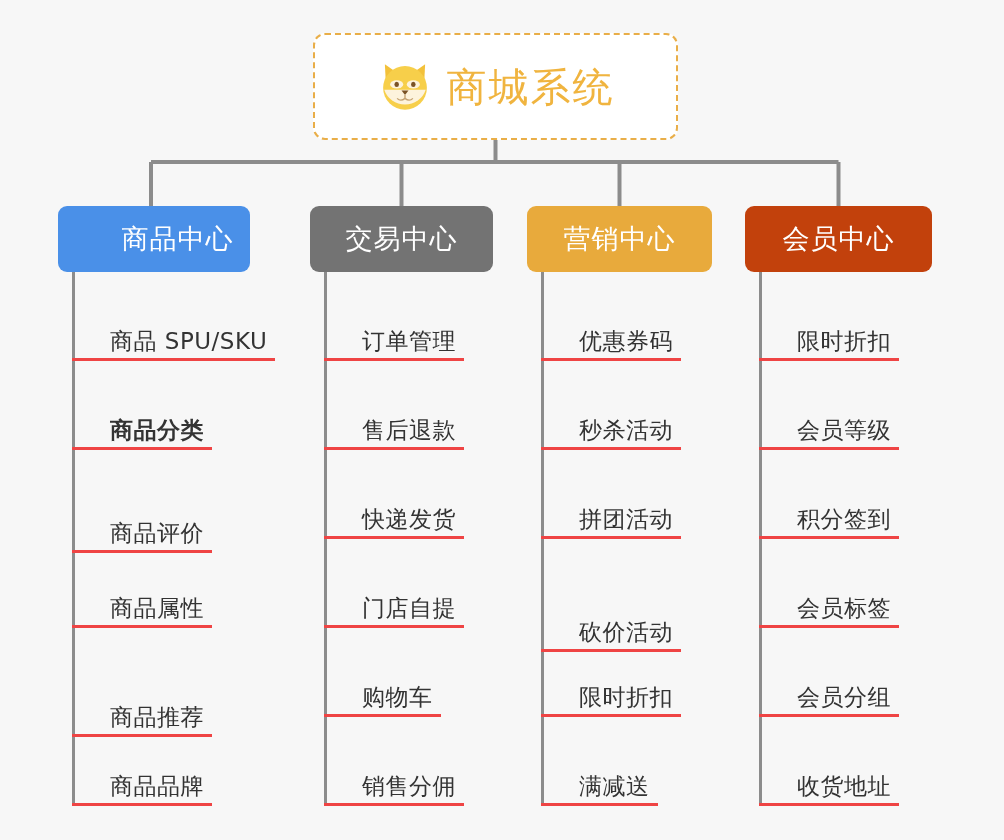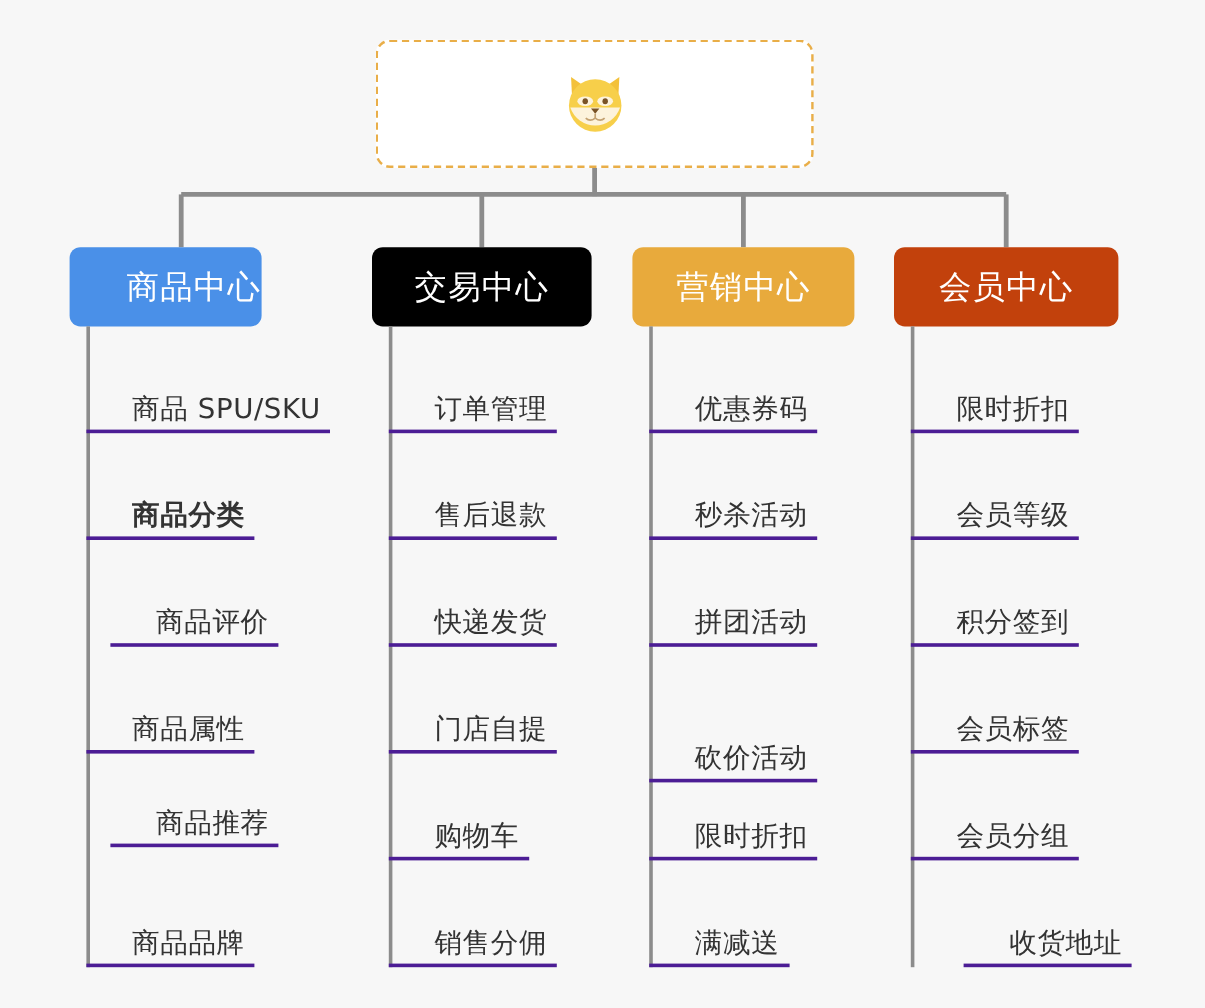--- a/index.html
+++ b/index.html
@@ -95,21 +95,21 @@
     position: absolute;
     height: 89px;
     left: 0;
     display: flex;
     align-items: flex-end;
   }
   .leaf-inner {
     position: relative;
     display: inline-flex;
     align-items: flex-end;
-    border-bottom: 3px solid #4c1d95;
+    border-bottom: 3px solid #ef4444;
     padding: 0 8px 4px 38px;
     box-sizing: border-box;
   }
   .leaf-label {
     font-size: 23px;
     color: #333333;
     line-height: 1.1;
     white-space: nowrap;
     letter-spacing: 0.5px;
   }
@@ -139,60 +139,61 @@
         <ellipse cx="22.5" cy="29" rx="7.5" ry="4.6" fill="#fdf3dc"></ellipse>
         <ellipse cx="41.5" cy="29" rx="7.5" ry="4.6" fill="#fdf3dc"></ellipse>
         <ellipse cx="22.5" cy="29" rx="2.6" ry="2.9" fill="#7a5326"></ellipse>
         <ellipse cx="41.5" cy="29" rx="2.6" ry="2.9" fill="#7a5326"></ellipse>
         <path d="M28 36 h8 l-4 5 Z" fill="#7a5326"></path>
         <path d="M32 41 v4" stroke="#c4a272" stroke-width="1.6" fill="none"></path>
         <path d="M32 45 q-5 4 -9 0" stroke="#c4a272" stroke-width="1.6" fill="none"></path>
         <path d="M32 45 q5 4 9 0" stroke="#c4a272" stroke-width="1.6" fill="none"></path>
       </svg>
     </div>
+    <div class="root-title">商城系统</div>
   </div>
 
   <div id="branches">
-      <div class="cat-box" style="left: 58px; top: 206px; width: 160px; background: rgb(74, 144, 232); padding-left: 47px;">
+      <div class="cat-box" style="left: 58px; top: 206px; width: 192px; background: rgb(74, 144, 232); padding-left: 47px;">
         <span>商品中心</span>
       </div>
       <div class="leaf-col" style="left: 72px;">
         <div class="leaf-spine" style="height: 534px;"></div>
         <div class="leaf-item" style="top: 0px;">
           <div class="leaf-inner">
             <span class="leaf-label">商品 SPU/SKU</span>
           </div>
         </div>
         <div class="leaf-item" style="top: 89px; font-weight: bold;">
           <div class="leaf-inner">
             <span class="leaf-label">商品分类</span>
           </div>
         </div>
-        <div class="leaf-item" style="top: 178px; padding-left: 20px;">
+        <div class="leaf-item" style="top: 192px;">
           <div class="leaf-inner">
             <span class="leaf-label">商品评价</span>
           </div>
         </div>
         <div class="leaf-item" style="top: 267px;">
           <div class="leaf-inner">
             <span class="leaf-label">商品属性</span>
           </div>
         </div>
-        <div class="leaf-item" style="top: 345px; padding-left: 20px;">
+        <div class="leaf-item" style="top: 376px;">
           <div class="leaf-inner">
             <span class="leaf-label">商品推荐</span>
           </div>
         </div>
         <div class="leaf-item" style="top: 445px;">
           <div class="leaf-inner">
             <span class="leaf-label">商品品牌</span>
           </div>
         </div>
       </div>
-      <div class="cat-box" style="left: 310px; top: 206px; width: 183px; background: #000000;">
+      <div class="cat-box" style="left: 310px; top: 206px; width: 183px; background: #737373;">
         <span>交易中心</span>
       </div>
       <div class="leaf-col" style="left: 324px;">
         <div class="leaf-spine" style="height: 534px;"></div>
         <div class="leaf-item" style="top: 0px;">
           <div class="leaf-inner">
             <span class="leaf-label">订单管理</span>
           </div>
         </div>
         <div class="leaf-item" style="top: 89px;">
@@ -280,21 +281,21 @@
         <div class="leaf-item" style="top: 267px;">
           <div class="leaf-inner">
             <span class="leaf-label">会员标签</span>
           </div>
         </div>
         <div class="leaf-item" style="top: 356px;">
           <div class="leaf-inner">
             <span class="leaf-label">会员分组</span>
           </div>
         </div>
-        <div class="leaf-item" style="top: 445px; margin-left: 44px;">
+        <div class="leaf-item" style="top: 445px;">
           <div class="leaf-inner">
             <span class="leaf-label">收货地址</span>
           </div>
         </div>
       </div>
     </div>
 
 </div>
 
 </body></html>

